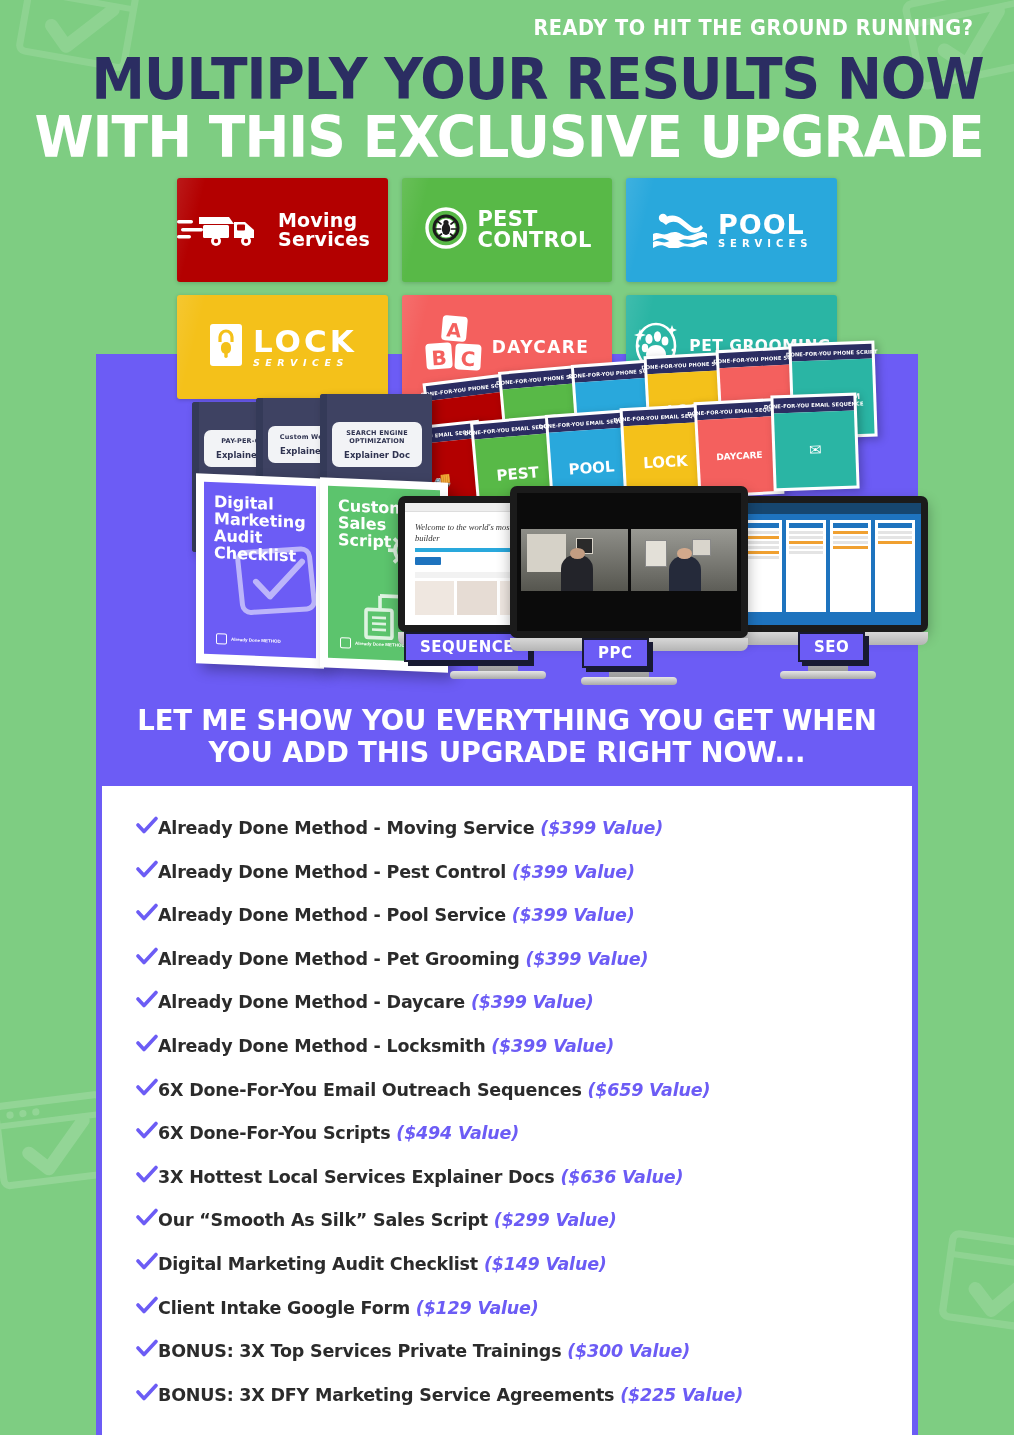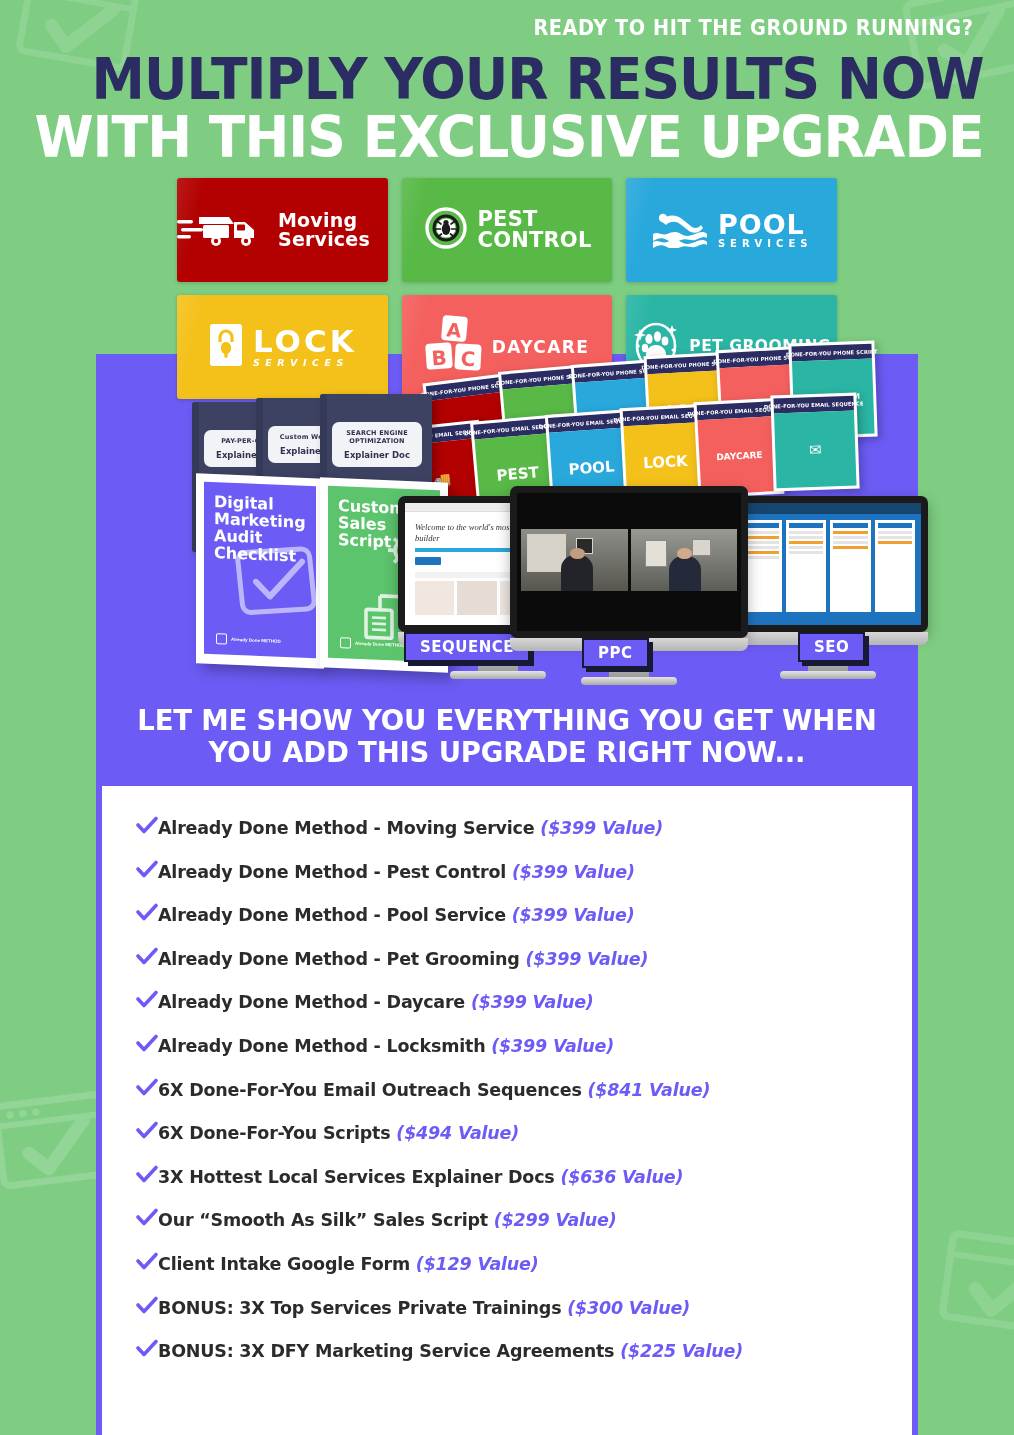--- a/index.html
+++ b/index.html
@@ -602,21 +602,21 @@
           </svg>
         </span>
         <span class="li-txt">Already Done Method - Locksmith <span class="li-val">($399 Value)</span></span>
       </div>
       <div class="li">
         <span class="chk">
           <svg width="22" height="18" viewBox="0 0 22 18">
             <path d="M2 9 L8 15.5 L20 2.5" fill="none" stroke="#6c5cf5" stroke-width="3.6" stroke-linecap="round" stroke-linejoin="round"></path>
           </svg>
         </span>
-        <span class="li-txt">6X Done-For-You Email Outreach Sequences <span class="li-val">($841 Value)</span></span>
+        <span class="li-txt">6X Done-For-You Email Outreach Sequences <span class="li-val">($659 Value)</span></span>
       </div>
       <div class="li">
         <span class="chk">
           <svg width="22" height="18" viewBox="0 0 22 18">
             <path d="M2 9 L8 15.5 L20 2.5" fill="none" stroke="#6c5cf5" stroke-width="3.6" stroke-linecap="round" stroke-linejoin="round"></path>
           </svg>
         </span>
         <span class="li-txt">6X Done-For-You Scripts <span class="li-val">($494 Value)</span></span>
       </div>
       <div class="li">
@@ -634,20 +634,28 @@
           </svg>
         </span>
         <span class="li-txt">Our “Smooth As Silk” Sales Script <span class="li-val">($299 Value)</span></span>
       </div>
       <div class="li">
         <span class="chk">
           <svg width="22" height="18" viewBox="0 0 22 18">
             <path d="M2 9 L8 15.5 L20 2.5" fill="none" stroke="#6c5cf5" stroke-width="3.6" stroke-linecap="round" stroke-linejoin="round"></path>
           </svg>
         </span>
+        <span class="li-txt">Digital Marketing Audit Checklist <span class="li-val">($149 Value)</span></span>
+      </div>
+      <div class="li">
+        <span class="chk">
+          <svg width="22" height="18" viewBox="0 0 22 18">
+            <path d="M2 9 L8 15.5 L20 2.5" fill="none" stroke="#6c5cf5" stroke-width="3.6" stroke-linecap="round" stroke-linejoin="round"></path>
+          </svg>
+        </span>
         <span class="li-txt">Client Intake Google Form <span class="li-val">($129 Value)</span></span>
       </div>
       <div class="li">
         <span class="chk">
           <svg width="22" height="18" viewBox="0 0 22 18">
             <path d="M2 9 L8 15.5 L20 2.5" fill="none" stroke="#6c5cf5" stroke-width="3.6" stroke-linecap="round" stroke-linejoin="round"></path>
           </svg>
         </span>
         <span class="li-txt">BONUS: 3X Top Services Private Trainings <span class="li-val">($300 Value)</span></span>
       </div>

